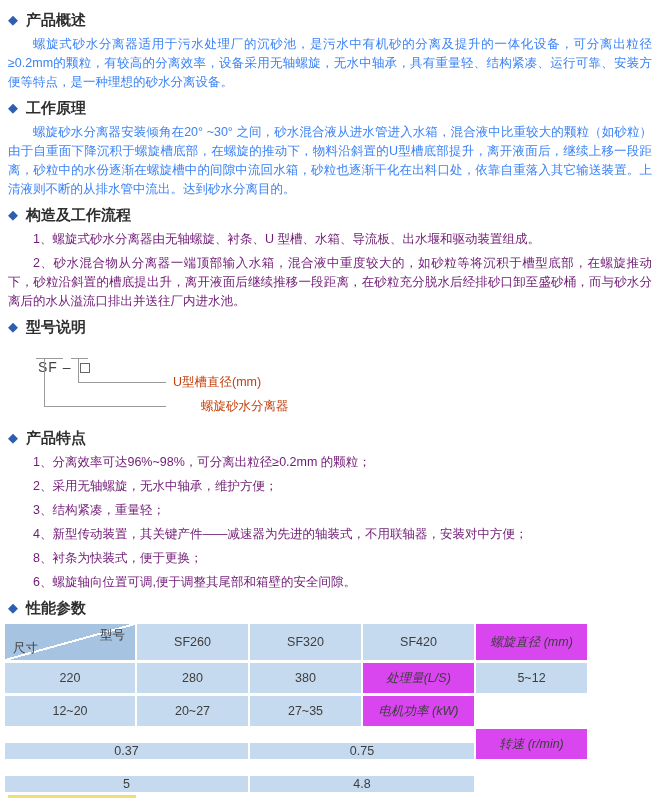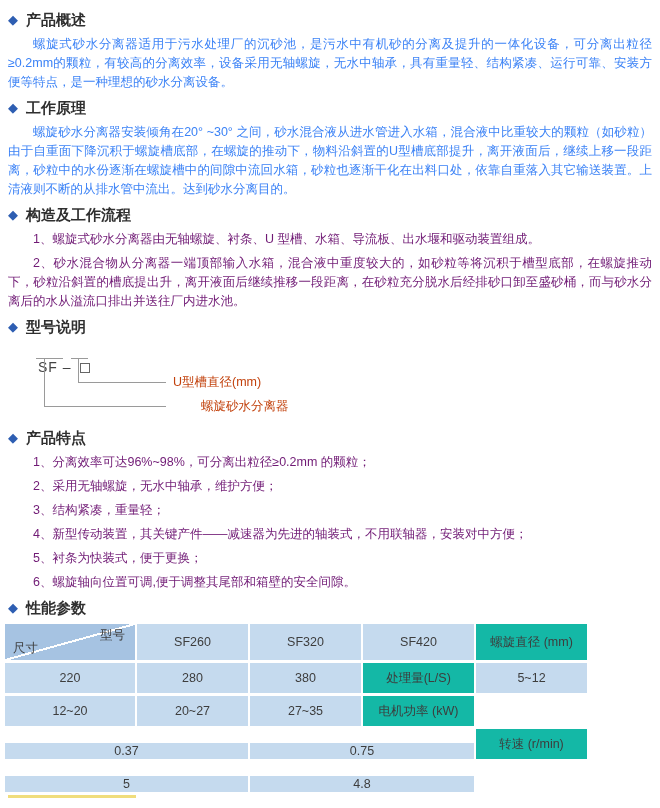--- a/index.html
+++ b/index.html
@@ -77,21 +77,21 @@
     gap: 3px 2px;
     background: #ffffff;
   }
   .cell {
     display: flex;
     align-items: center;
     justify-content: center;
     font-size: 12.5px;
     color: #3d3d3d;
   }
-  .cell.rowhead { background: #14b8a6; }
+  .cell.rowhead { background: #d946ef; font-style: italic; }
   .cell.data { background: #c5daee; }
   .cell.span2 { grid-column: span 2; margin-top: 14px; }
   .cell.corner {
     position: relative;
     background:
       linear-gradient(to bottom right,
         rgba(0,0,0,0) calc(50% - 1px),
         #ffffff calc(50% - 1px),
         #ffffff calc(50% + 1px),
         rgba(0,0,0,0) calc(50% + 1px)),
@@ -149,21 +149,21 @@
 </div>
 
 <div class="section-heading">
   <span class="bullet">◆</span>
   <span>产品特点</span>
 </div>
 <p class="list-para">1、分离效率可达96%~98%，可分离出粒径≥0.2mm 的颗粒；</p>
 <p class="list-para">2、采用无轴螺旋，无水中轴承，维护方便；</p>
 <p class="list-para">3、结构紧凑，重量轻；</p>
 <p class="list-para">4、新型传动装置，其关键产件——减速器为先进的轴装式，不用联轴器，安装对中方便；</p>
-<p class="list-para">5、衬条为快装式，便于更换；</p>
+<p class="list-para">8、衬条为快装式，便于更换；</p>
 <p class="list-para">6、螺旋轴向位置可调,便于调整其尾部和箱壁的安全间隙。</p>
 
 <div class="section-heading">
   <span class="bullet">◆</span>
   <span>性能参数</span>
 </div>
 
 <div class="ptable">
 
   <div class="cell corner">

